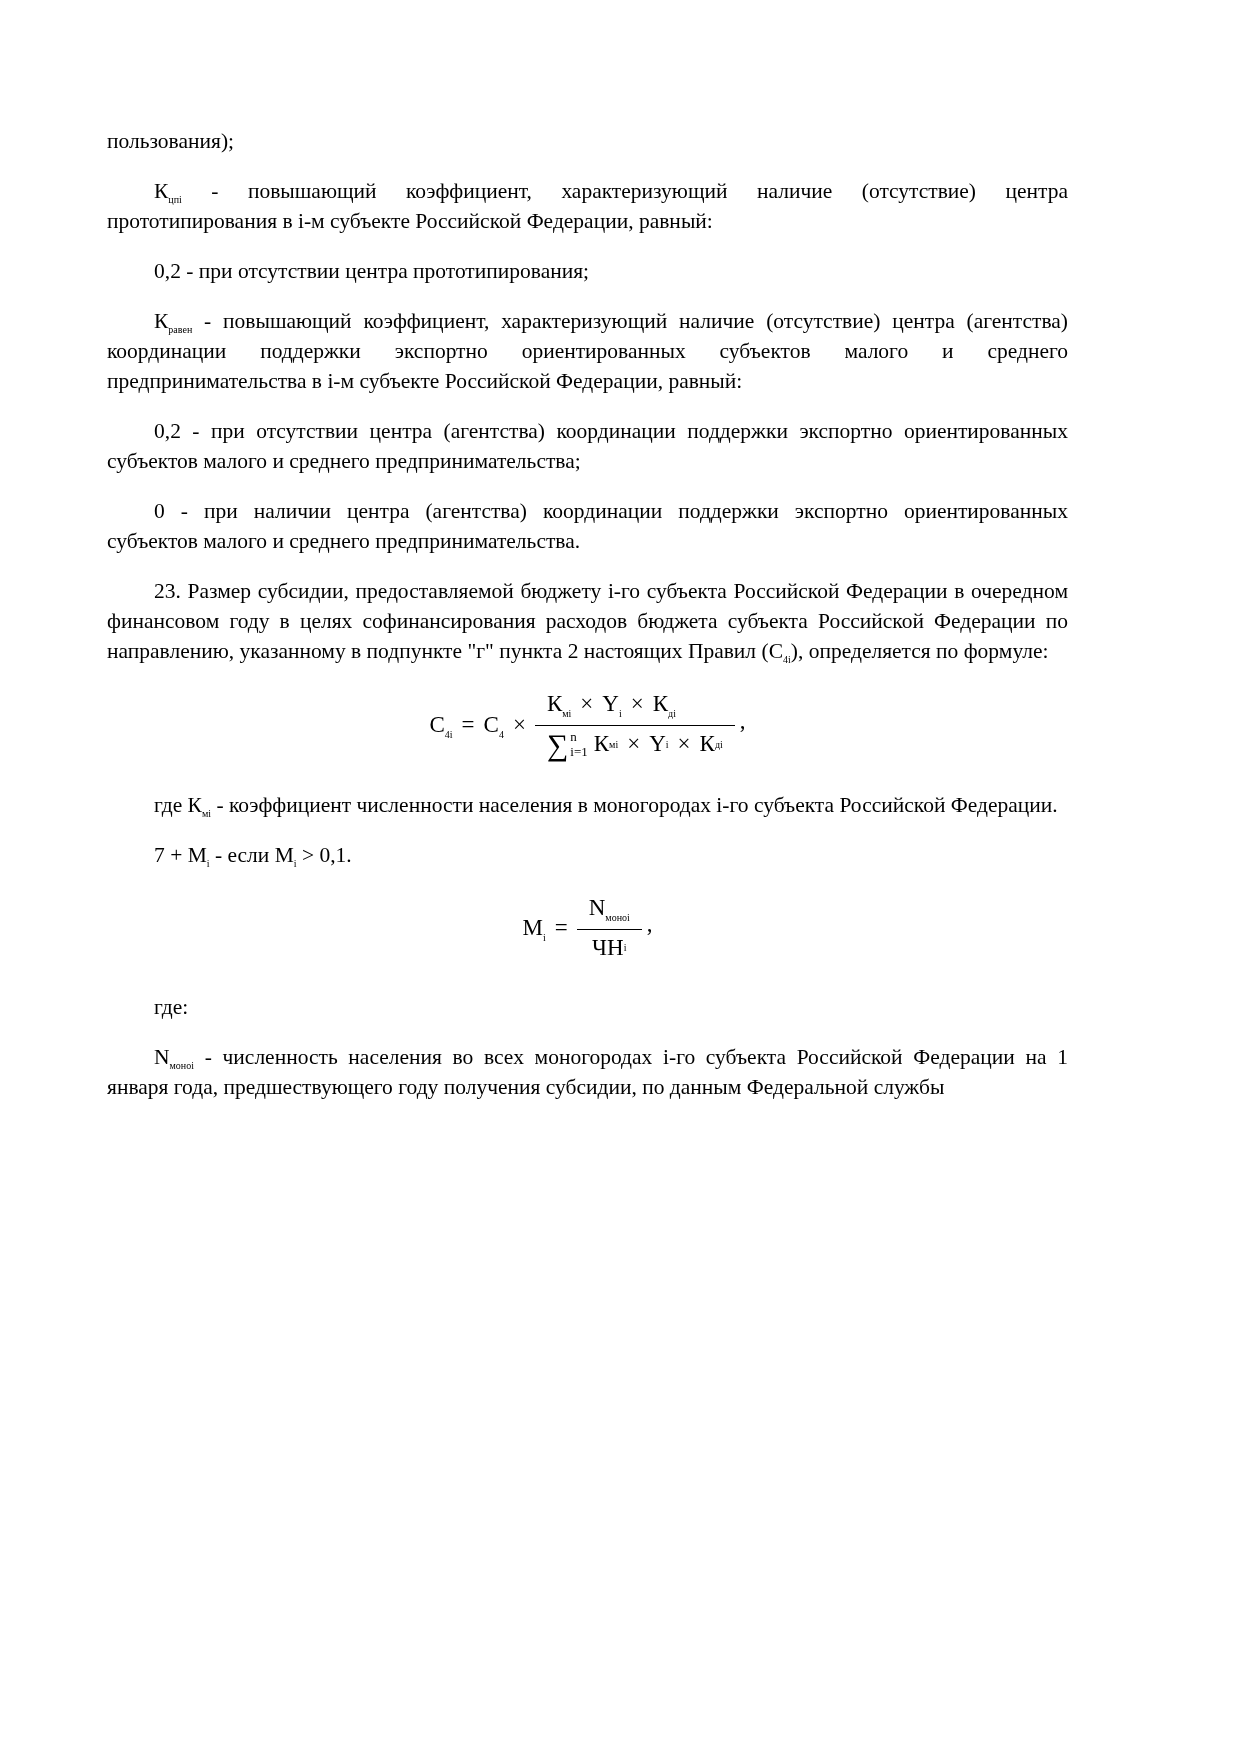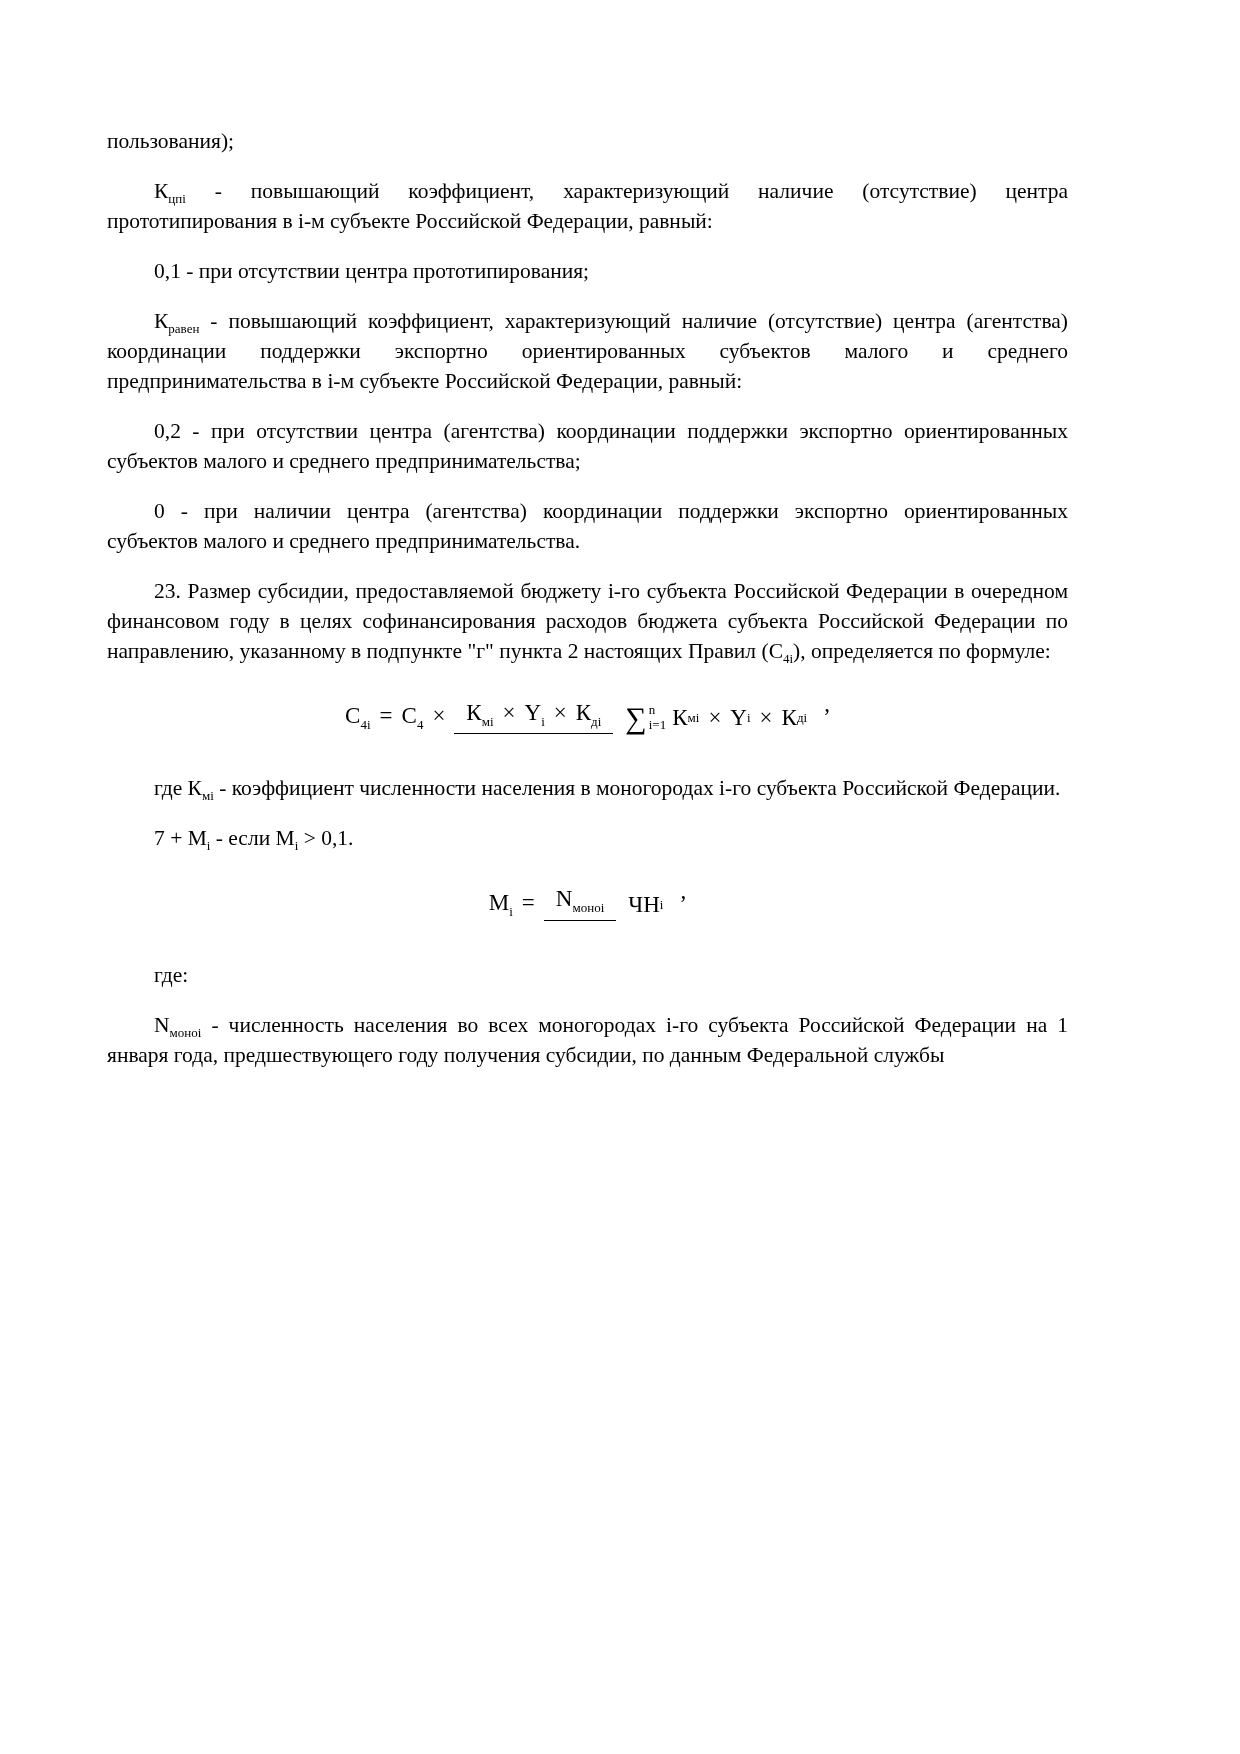--- a/index.html
+++ b/index.html
@@ -14,36 +14,36 @@
     padding:126px 172px 40px 107px;
   }
   .para{
     margin:0 0 20px 0;
     font-size:21.5px;
     line-height:30px;
     text-align:justify;
     text-indent:47px;
   }
   .para.noindent{text-indent:0;}
-  sub{font-size:13px;line-height:0;}
+  sub{font-size:10px;line-height:0;}
   .leq{font-size:1.15em;vertical-align:2px;padding:0 6px;}
   
   .formula{
     display:flex;
     justify-content:center;
     align-items:center;
     margin:24px 0 30px 0;
     font-size:23px;
     line-height:1.25;
   }
   .fitem{white-space:nowrap;}
   .op{margin:0 9px;}
   .frac{
     display:inline-flex;
-    flex-direction:row;
+    flex-direction:column;
     text-align:left;
     vertical-align:middle;
   }
   .frac .num{
     display:block;
     border-bottom:1.6px solid #000;
     padding:0 12px 6px 12px;
     white-space:nowrap;
   }
   .frac .den{
@@ -67,21 +67,21 @@
 </style>
 </head>
 <body>
 
 <div class="page">
 
   <p class="para noindent"><span>пользования);</span></p>
 
   <p class="para"><span>К</span><sub>цпi</sub><span> - повышающий коэффициент, характеризующий наличие (отсутствие) центра прототипирования в i-м субъекте Российской Федерации, равный:</span></p>
 
-  <p class="para"><span>0,1 - при отсутствии центра прототипирования;</span></p>
+  <p class="para"><span>0,2 - при отсутствии центра прототипирования;</span></p>
 
 
   <p class="para"><span>К</span><sub>равен</sub><span> - повышающий коэффициент, характеризующий наличие (отсутствие) центра (агентства) координации поддержки экспортно ориентированных субъектов малого и среднего предпринимательства в i-м субъекте Российской Федерации, равный:</span></p>
 
   <p class="para"><span>0,2 - при отсутствии центра (агентства) координации поддержки экспортно ориентированных субъектов малого и среднего предпринимательства;</span></p>
 
   <p class="para"><span>0 - при наличии центра (агентства) координации поддержки экспортно ориентированных субъектов малого и среднего предпринимательства.</span></p>
 
   <p class="para"><span>23. Размер субсидии, предоставляемой бюджету i-го субъекта Российской Федерации в очередном финансовом году в целях софинансирования расходов бюджета субъекта Российской Федерации по направлению, указанному в подпункте "г" пункта 2 настоящих Правил (С</span><sub>4i</sub><span>), определяется по формуле:</span></p>
 

